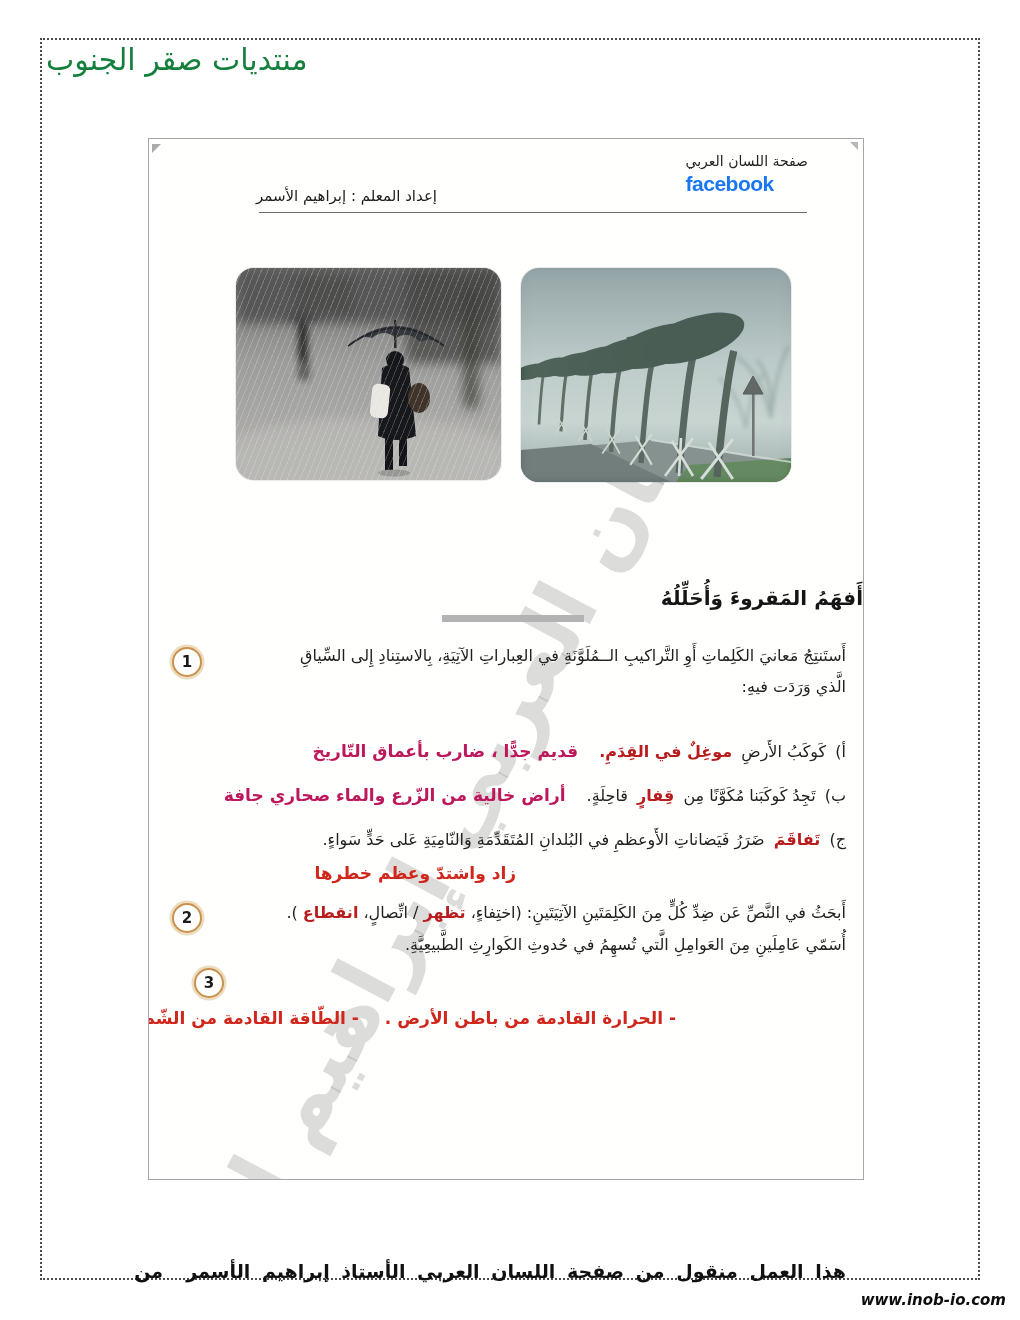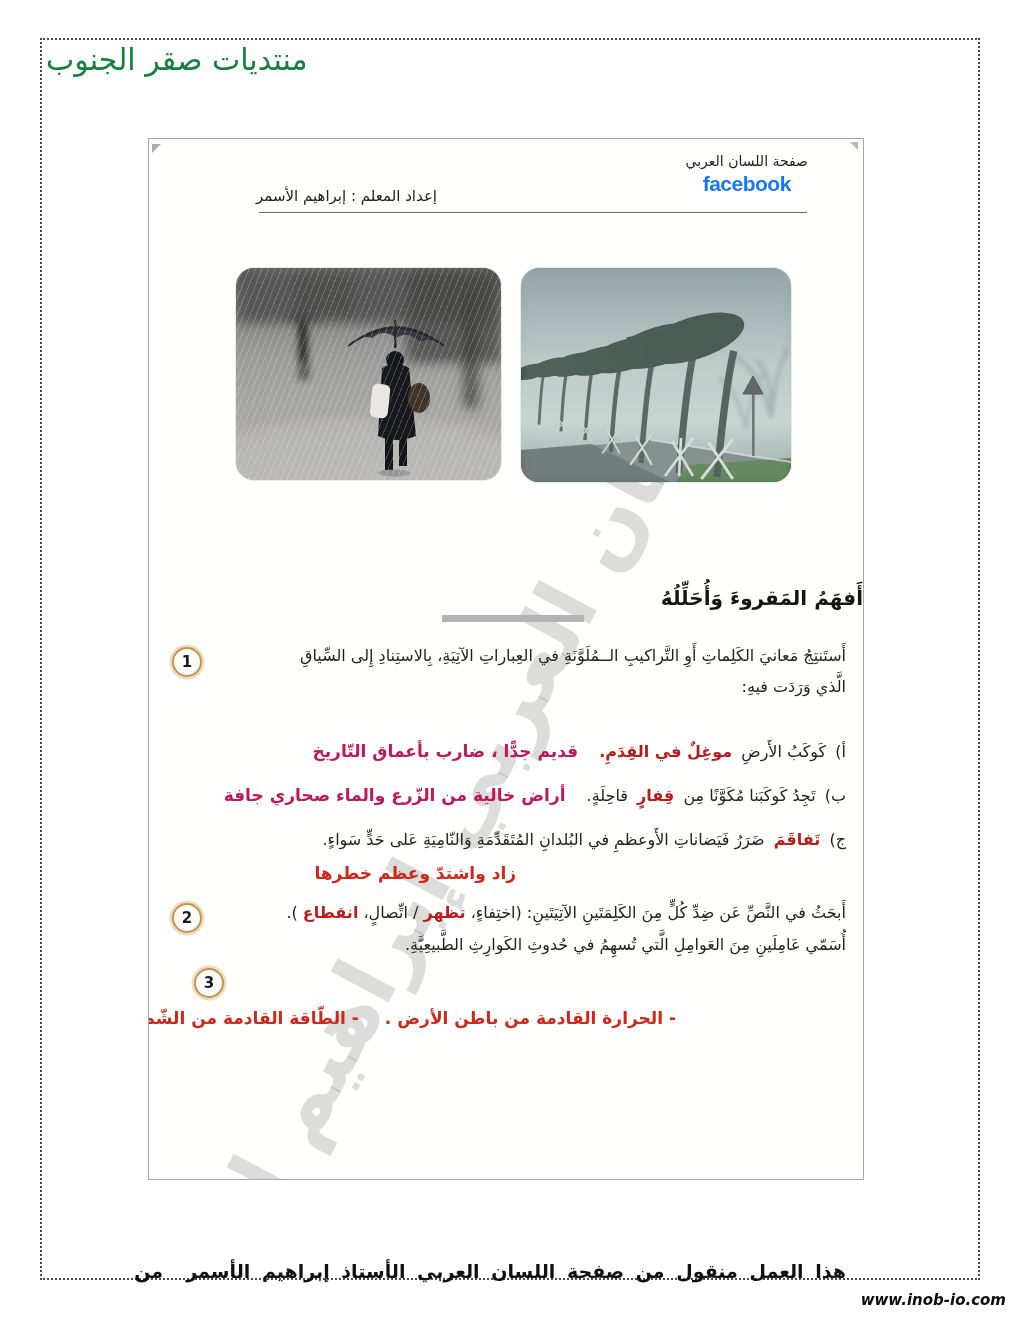--- a/index.html
+++ b/index.html
@@ -22,21 +22,21 @@
   }
   .corner-tl{position:absolute;left:3px;top:5px;width:0;height:0;
     border-left:9px solid #8f8f8f;border-bottom:9px solid transparent;opacity:.75;}
   .corner-tr{position:absolute;right:5px;top:3px;width:0;height:0;
     border-right:8px solid #9a9a9a;border-bottom:8px solid transparent;opacity:.7;}
   .wm{
     position:absolute;left:-160px;top:560px;width:1000px;text-align:center;
     transform:rotate(-62deg);font-size:86px;font-weight:bold;
     color:rgba(145,145,145,0.32);white-space:nowrap;pointer-events:none;direction:rtl;
   }
-  .hdr-right{position:absolute;right:55px;top:14px;text-align:center;direction:rtl;}
+  .hdr-right{position:absolute;right:55px;top:14px;direction:rtl;}
   .hdr-page-label{font-size:14px;color:#222;}
   .fb{
     font-family:"Liberation Sans","DejaVu Sans",sans-serif;direction:ltr;
     color:#1877f2;font-weight:bold;font-size:21px;letter-spacing:-0.5px;margin-top:3px;
   }
   .hdr-left{position:absolute;left:107px;top:48px;font-size:15px;color:#1d1d1d;direction:rtl;text-align:right;}
   .hdr-rule{position:absolute;left:110px;right:56px;top:73px;border-top:1.5px solid #6b6b6b;}
   
   .photo{position:absolute;top:129px;border-radius:18px;overflow:hidden;
     box-shadow:0 0 0 1px rgba(0,0,0,0.08);}

